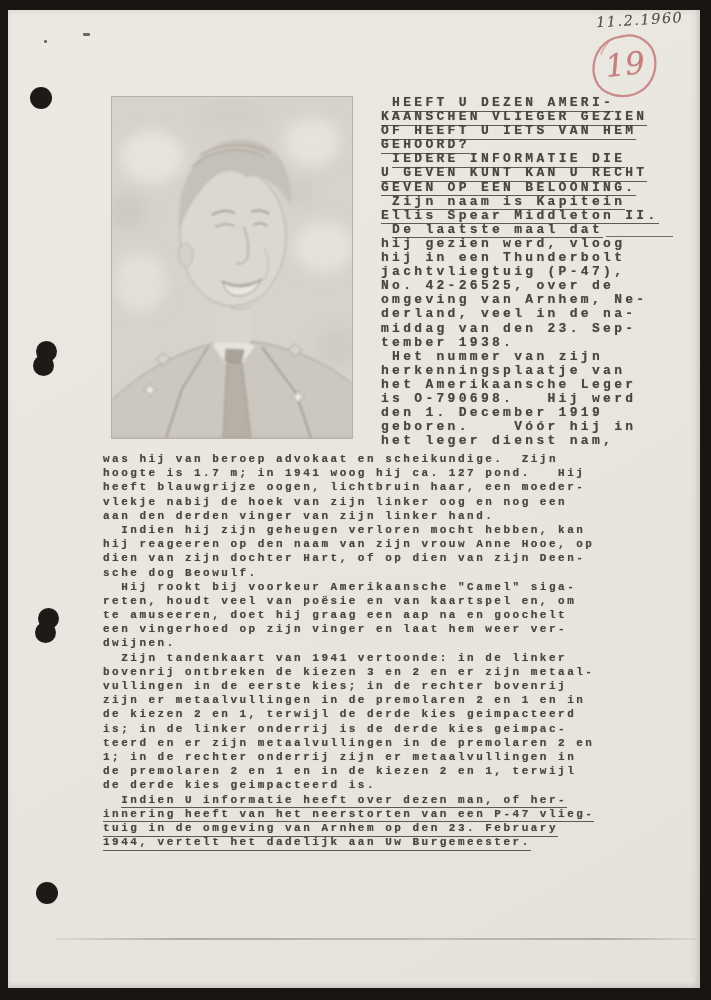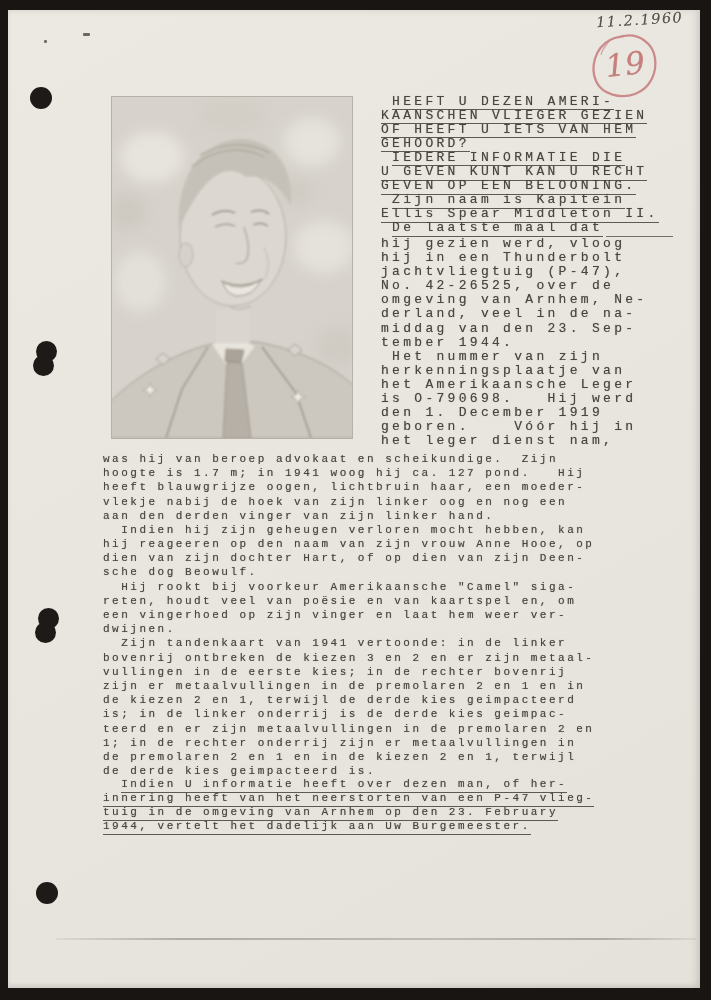--- a/index.html
+++ b/index.html
@@ -51,22 +51,22 @@
   .photo{
     position:absolute;left:104px;top:87px;width:240px;height:341px;
     outline:1px solid #b7b1a8;
     background:#d8d4cd;
     overflow:hidden;
   }
   .photo svg{display:block;}
   
   .col{position:absolute;left:373px;top:86px;width:292px;}
   .bodytxt{position:absolute;left:95px;top:442px;width:585px;}
-  .tline{display:flex;align-items:flex-end;color:#4a453e;
-    text-shadow:0 0 .8px rgba(74,69,62,.55);}
+  .tline{display:flex;align-items:flex-start;color:#4a453e;
+    text-shadow:0 0 .8px rgba(74,69,62,.55);font-weight:bold;}
   .col-line{height:14.1px;line-height:14.1px;font-size:13px;letter-spacing:3.3px;}
   .body-line{height:14.2px;line-height:14.2px;font-size:11px;letter-spacing:2.5px;}
   .tline .pre,.tline .txt{white-space:pre;}
   .ul{border-bottom:1.5px solid rgba(74,69,62,.88);padding-bottom:.5px;}
   .fill-rule{flex:1;align-self:flex-end;height:4px;margin-left:3px;
     border-bottom:1.5px solid rgba(74,69,62,.75);}
   
   .crease{position:absolute;left:48px;top:928px;width:640px;height:1.5px;
     background:linear-gradient(90deg,rgba(120,114,104,.1),rgba(120,114,104,.5) 20%,rgba(120,114,104,.35) 60%,rgba(120,114,104,.5) 85%,rgba(120,114,104,.1));}
 </style>
@@ -206,21 +206,21 @@
         <div class="tline col-line">
           <span class="txt">omgeving van Arnhem, Ne-</span>
         </div>
         <div class="tline col-line">
           <span class="txt">derland, veel in de na-</span>
         </div>
         <div class="tline col-line">
           <span class="txt">middag van den 23. Sep-</span>
         </div>
         <div class="tline col-line">
-          <span class="txt">tember 1944.</span>
+          <span class="txt">tember 1938.</span>
         </div>
         <div class="tline col-line">
           <span class="pre"> </span>
           <span class="txt">Het nummer van zijn</span>
         </div>
         <div class="tline col-line">
           <span class="txt">herkenningsplaatje van</span>
         </div>
         <div class="tline col-line">
           <span class="txt">het Amerikaansche Leger</span>
@@ -266,20 +266,23 @@
         </div>
         <div class="tline body-line">
           <span class="txt">sche dog Beowulf.</span>
         </div>
         <div class="tline body-line">
           <span class="pre">  </span>
           <span class="txt">Hij rookt bij voorkeur Amerikaansche "Camel" siga-</span>
         </div>
         <div class="tline body-line">
           <span class="txt">reten, houdt veel van poësie en van kaartspel en, om</span>
+        </div>
+        <div class="tline body-line">
+          <span class="txt">te amuseeren, doet hij graag een aap na en goochelt</span>
         </div>
         <div class="tline body-line">
           <span class="txt">een vingerhoed op zijn vinger en laat hem weer ver-</span>
         </div>
         <div class="tline body-line">
           <span class="txt">dwijnen.</span>
         </div>
         <div class="tline body-line">
           <span class="pre">  </span>
           <span class="txt">Zijn tandenkaart van 1941 vertoonde: in de linker</span>

